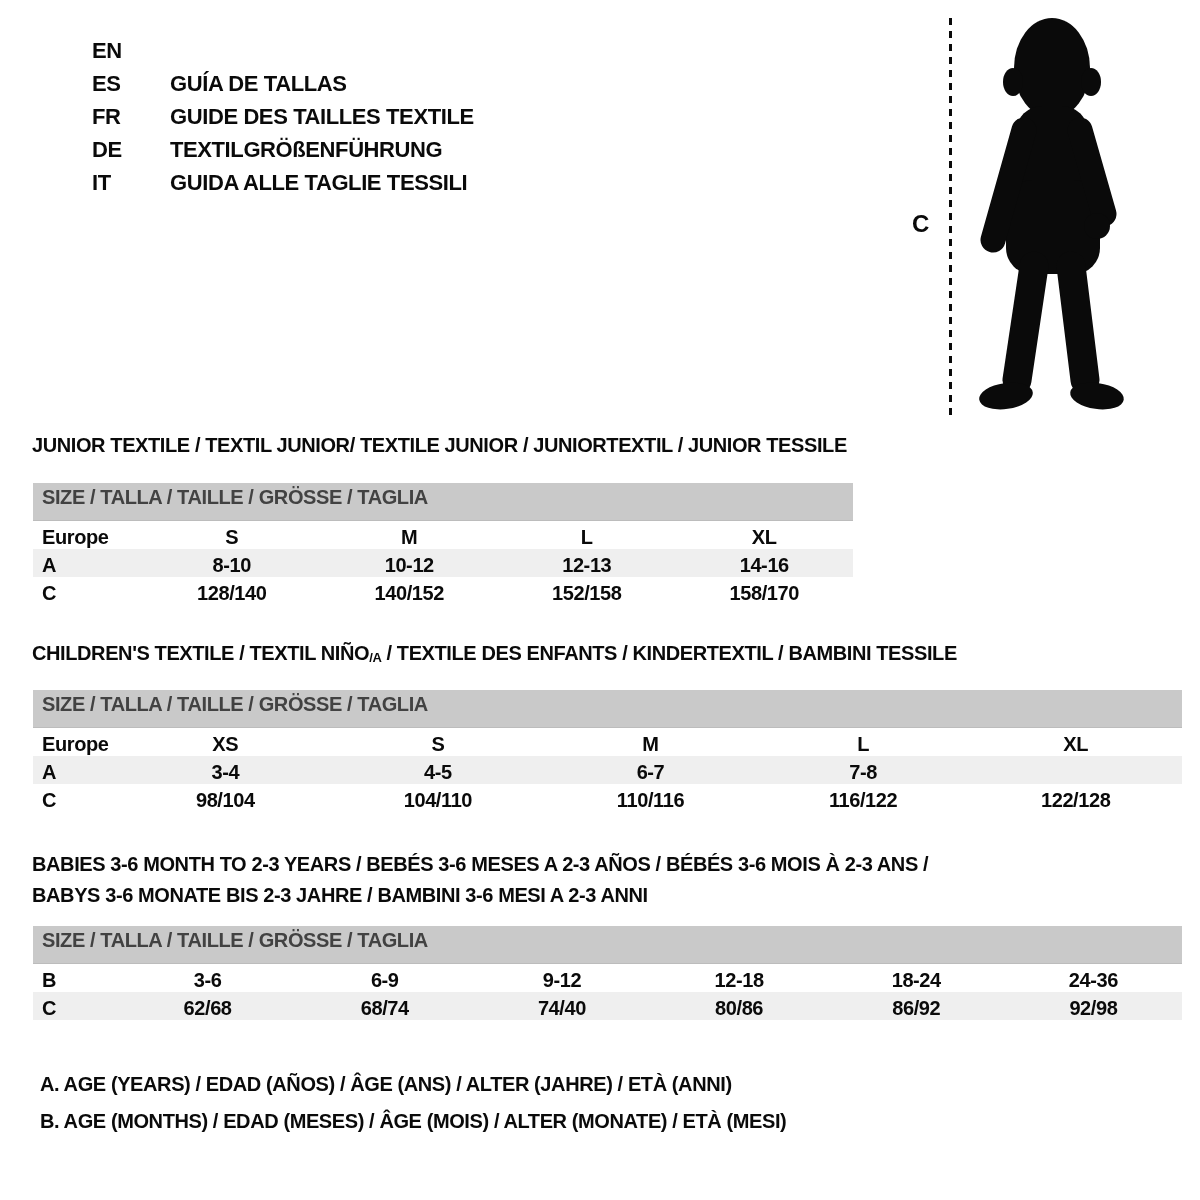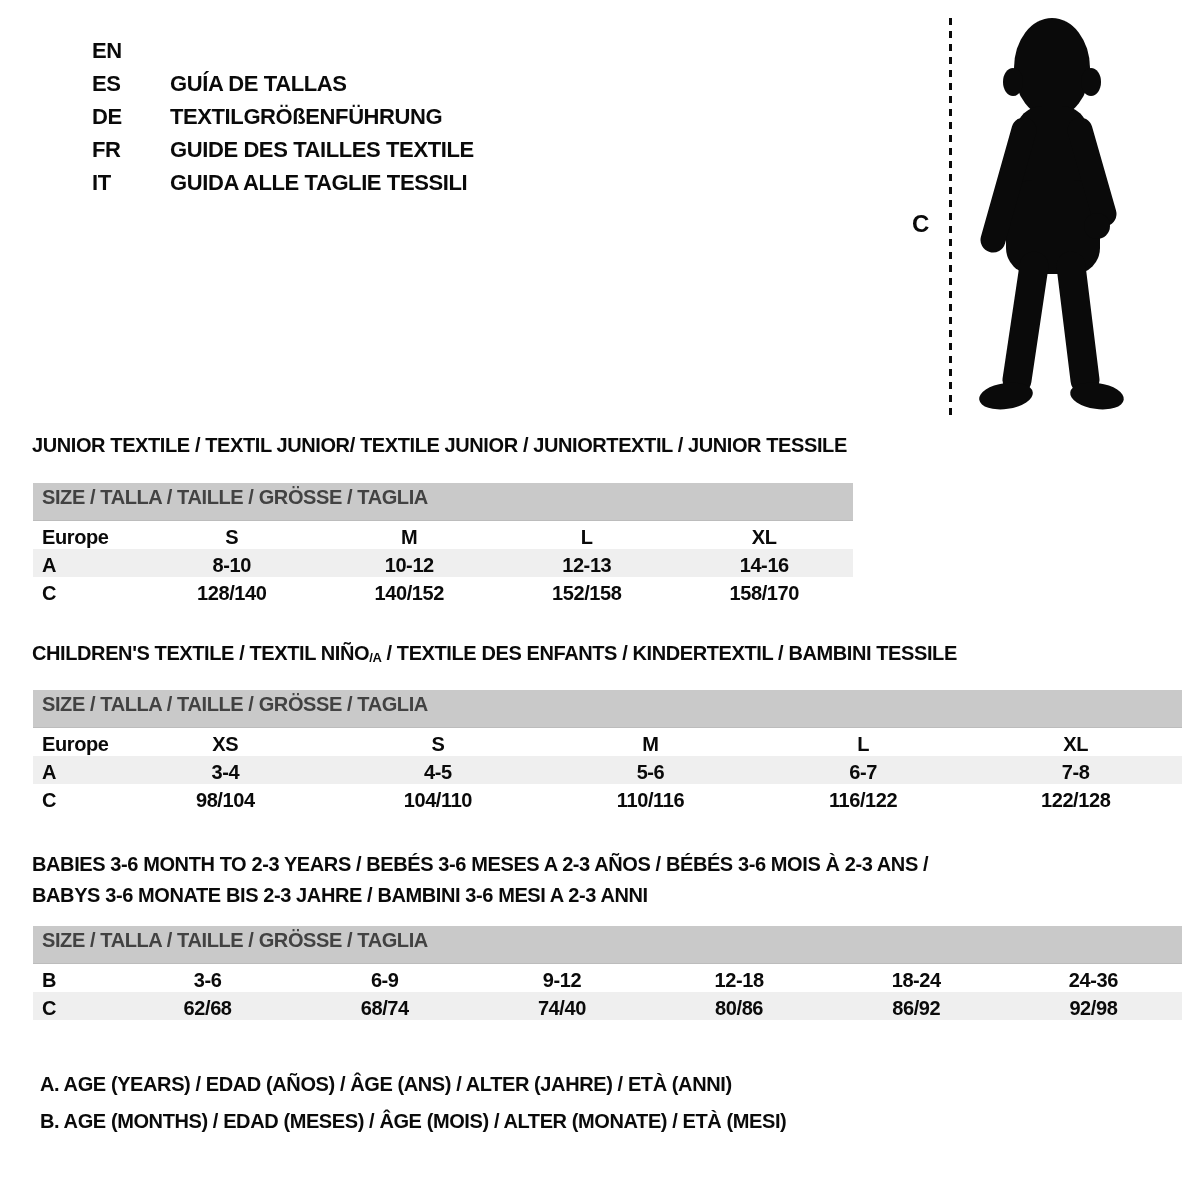--- a/index.html
+++ b/index.html
@@ -53,26 +53,26 @@
 
 <div class="lang-list">
   <div class="lang-row">
     <span>EN</span>
   </div>
   <div class="lang-row">
     <span>ES</span>
     <span>GUÍA DE TALLAS</span>
   </div>
   <div class="lang-row">
+    <span>FR</span>
+    <span>GUIDE DES TAILLES TEXTILE</span>
+  </div>
+  <div class="lang-row">
     <span>DE</span>
     <span>TEXTILGRÖßENFÜHRUNG</span>
-  </div>
-  <div class="lang-row">
-    <span>FR</span>
-    <span>GUIDE DES TAILLES TEXTILE</span>
   </div>
   <div class="lang-row">
     <span>IT</span>
     <span>GUIDA ALLE TAGLIE TESSILI</span>
   </div>
 </div>
 
 <div class="height-line"></div>
 <div class="figure-c-label">C</div>
 <svg class="silhouette" width="170" height="398" viewBox="0 0 170 398" xmlns="http://www.w3.org/2000/svg">
@@ -134,21 +134,20 @@
     <span class="cell">XS</span>
     <span class="cell">S</span>
     <span class="cell">M</span>
     <span class="cell">L</span>
     <span class="cell">XL</span>
   </div>
   <div class="t-row cols-c row-stripe">
     <span class="cell label">A</span>
     <span class="cell">3-4</span>
     <span class="cell">4-5</span>
-    <span class="cell">5-6</span>
     <span class="cell">6-7</span>
     <span class="cell">7-8</span>
   </div>
   <div class="t-row cols-c row-white">
     <span class="cell label">C</span>
     <span class="cell">98/104</span>
     <span class="cell">104/110</span>
     <span class="cell">110/116</span>
     <span class="cell">116/122</span>
     <span class="cell">122/128</span>

